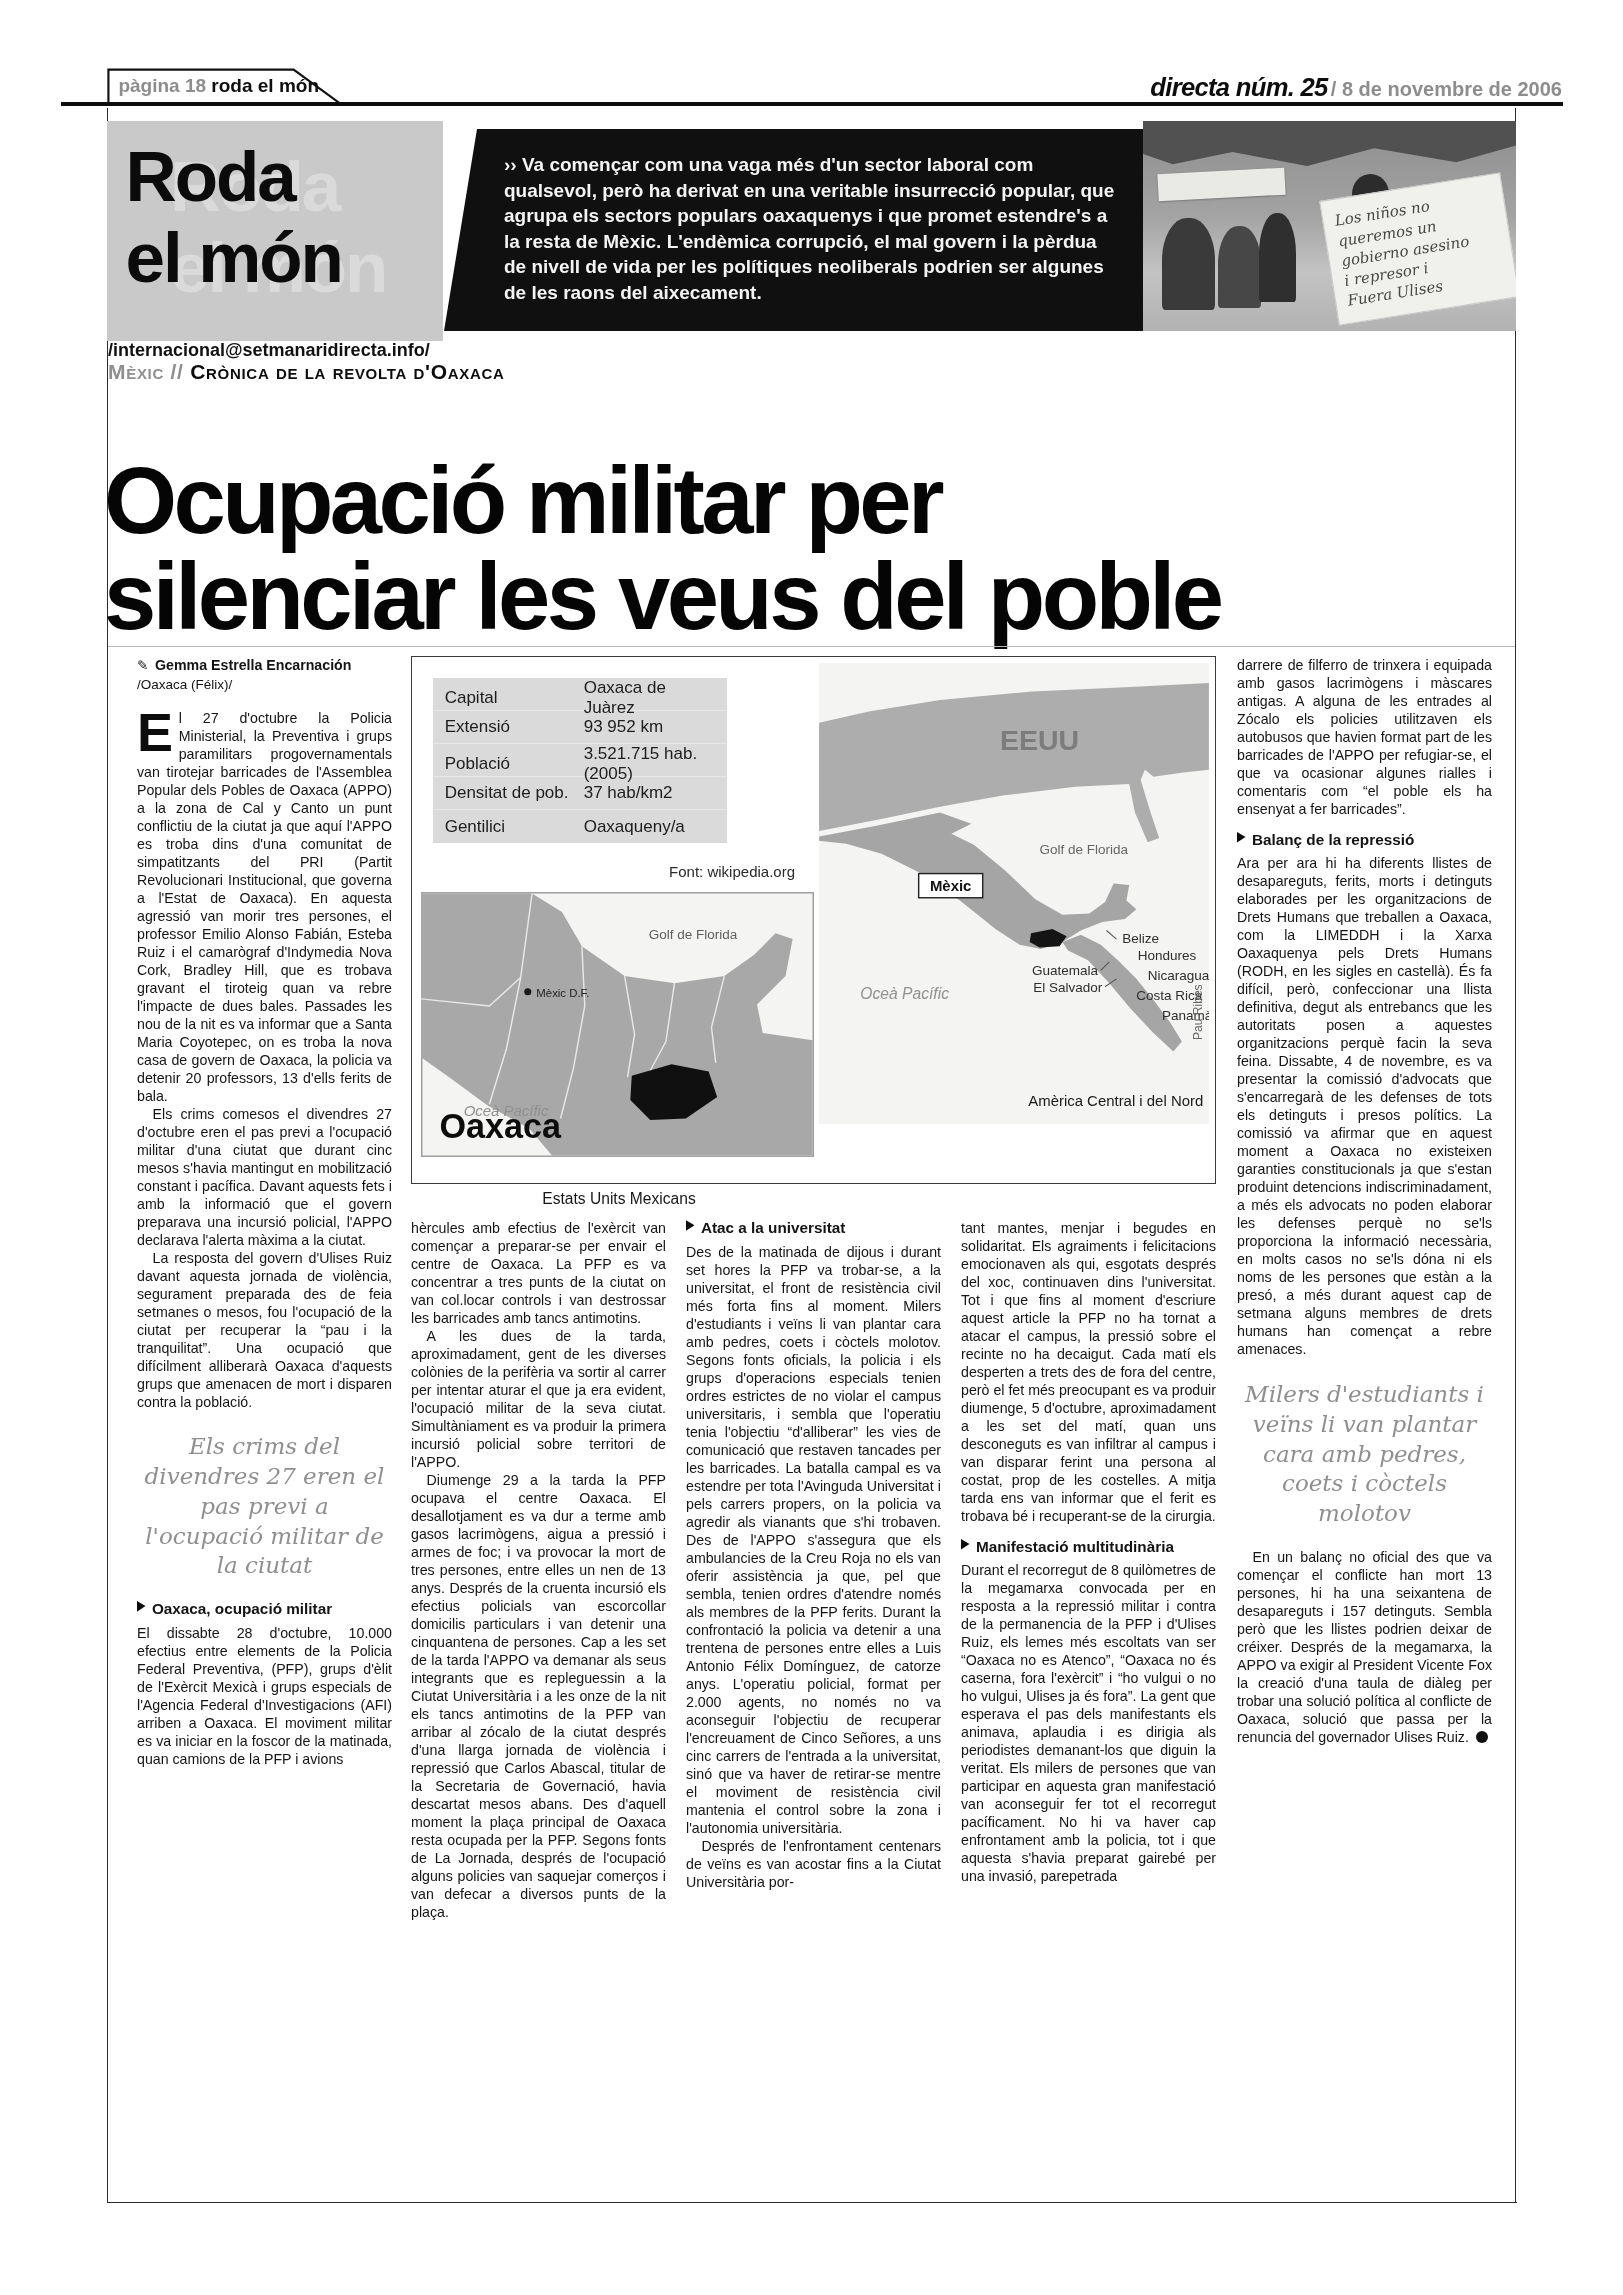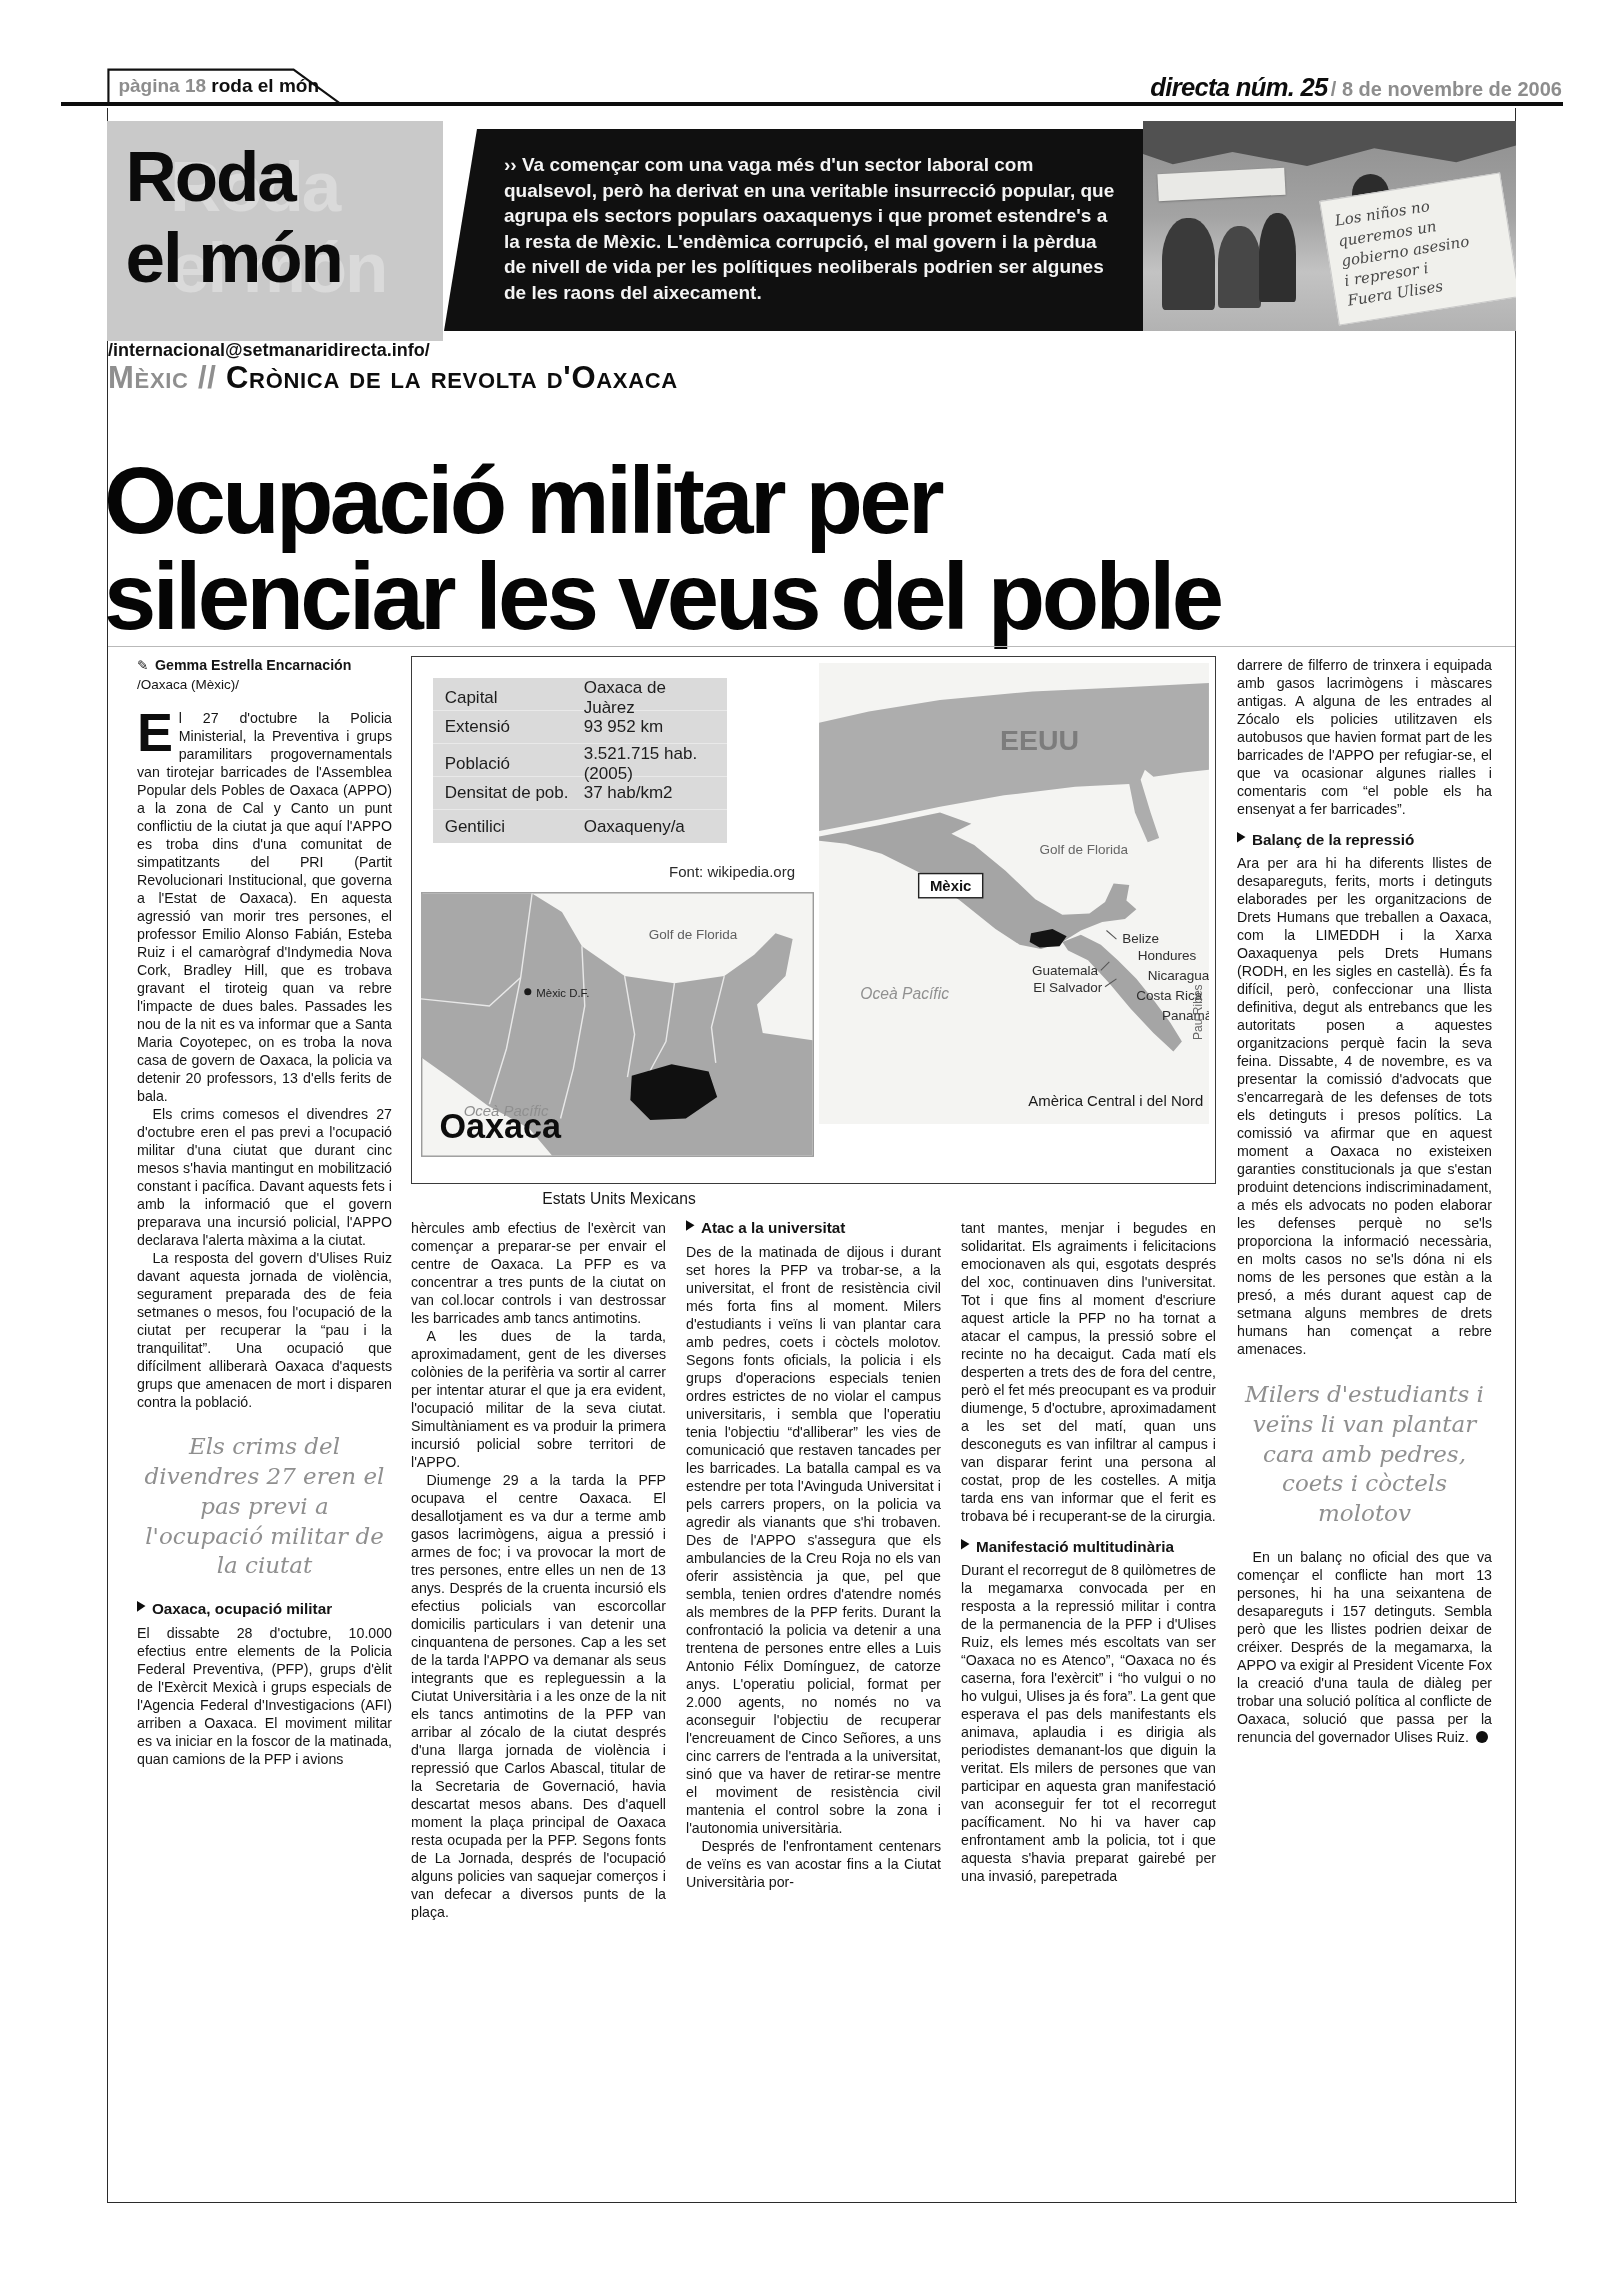--- a/index.html
+++ b/index.html
@@ -44,21 +44,21 @@
   .silhouette { position:absolute; background:#3a3a3a; border-radius:46% 46% 6% 6%; }
   .s1 { left:5%; top:46%; width:53px; height:92px; }
   .s2 { left:20%; top:50%; width:43px; height:82px; background:#474747; }
   .s3 { left:31%; top:44%; width:37px; height:89px; background:#2f2f2f; }
   .photo-kid-head { position:absolute; right:34%; top:25%; width:37px; height:40px; background:#2c2c2c; border-radius:50%; }
   .photo-sign { position:absolute; right:1.5%; top:31%; width:49%; height:60%; background:#f0f0ec; border:0.7px solid #c8c8c8;
                 transform:rotate(-9deg); padding:5.7px 11.4px; display:flex; flex-direction:column; justify-content:center;
                 font-family:"DejaVu Serif", serif; font-style:italic; font-size:15px; line-height:1.35; color:#474747; }
 
   
-  .kicker { position:absolute; left:108px; top:360px; font-variant:small-caps; font-weight:bold; font-size:31px; letter-spacing:0.7px; white-space:nowrap; }
+  .kicker { position:absolute; left:108px; top:360px; font-variant:small-caps; font-weight:bold; font-size:21px; letter-spacing:0.7px; white-space:nowrap; }
   .kicker .region, .kicker .sep { color:#8f8f8f; }
   .kicker .title { color:#0d0d0d; }
   .headline { position:absolute; left:104px; top:390px; width:1422px; font-size:94px; font-weight:900; letter-spacing:-3.6px; line-height:1.02; color:#050505; }
 
   
   .body-col { position:absolute; top:656px; width:255px; font-size:14.2px; line-height:18px; text-align:justify; hyphens:auto; }
   .body-col p { margin:0; }
   p.ind { text-indent:15.6px; }
   .col1 { left:137px; } .col5 { left:1237px; }
   .col2 { left:411px; top:1219px; } .col3 { left:686px; top:1219px; } .col4 { left:961px; top:1219px; }
@@ -156,21 +156,21 @@
     <span>silenciar les veus del poble</span>
   </h1>
   <div class="headline-rule"></div>
 
   <section class="body-col col1">
     <div class="byline">
       <div class="byline-top">
         <span class="pen-icon">✎</span>
         <strong>Gemma Estrella Encarnación</strong>
       </div>
-      <div class="byline-place">/Oaxaca (Mèxic)/</div>
+      <div class="byline-place">/Oaxaca (Félix)/</div>
     </div>
     <p>
       <span class="dropcap">E</span><span>l 27 d'octubre la Policia Ministerial, la Preventiva i grups paramilitars progovernamentals van tirotejar barricades de l'Assemblea Popular dels Pobles de Oaxaca (APPO) a la zona de Cal y Canto un punt conflictiu de la ciutat ja que aquí l'APPO es troba dins d'una comunitat de simpatitzants del PRI (Partit Revolucionari Institucional, que governa a l'Estat de Oaxaca). En aquesta agressió van morir tres persones, el professor Emilio Alonso Fabián, Esteba Ruiz i el camarògraf d'Indymedia Nova Cork, Bradley Hill, que es trobava gravant el tiroteig quan va rebre l'impacte de dues bales. Passades les nou de la nit es va informar que a Santa Maria Coyotepec, on es troba la nova casa de govern de Oaxaca, la policia va detenir 20 professors, 13 d'ells ferits de bala.</span>
     </p>
     <p class="ind">Els crims comesos el divendres 27 d'octubre eren el pas previ a l'ocupació militar d'una ciutat que durant cinc mesos s'havia mantingut en mobilització constant i pacífica. Davant aquests fets i amb la informació que el govern preparava una incursió policial, l'APPO declarava l'alerta màxima a la ciutat.</p>
     <p class="ind">La resposta del govern d'Ulises Ruiz davant aquesta jornada de violència, segurament preparada des de feia setmanes o mesos, fou l'ocupació de la ciutat per recuperar la “pau i la tranquilitat”. Una ocupació que difícilment alliberarà Oaxaca d'aquests grups que amenacen de mort i disparen contra la població.</p>
     <div class="quote">Els crims del divendres 27 eren el pas previ a l'ocupació militar de la ciutat</div>
     <h3 class="subhead">
       <span class="flag-icon"></span>
       <span>Oaxaca, ocupació militar</span>

